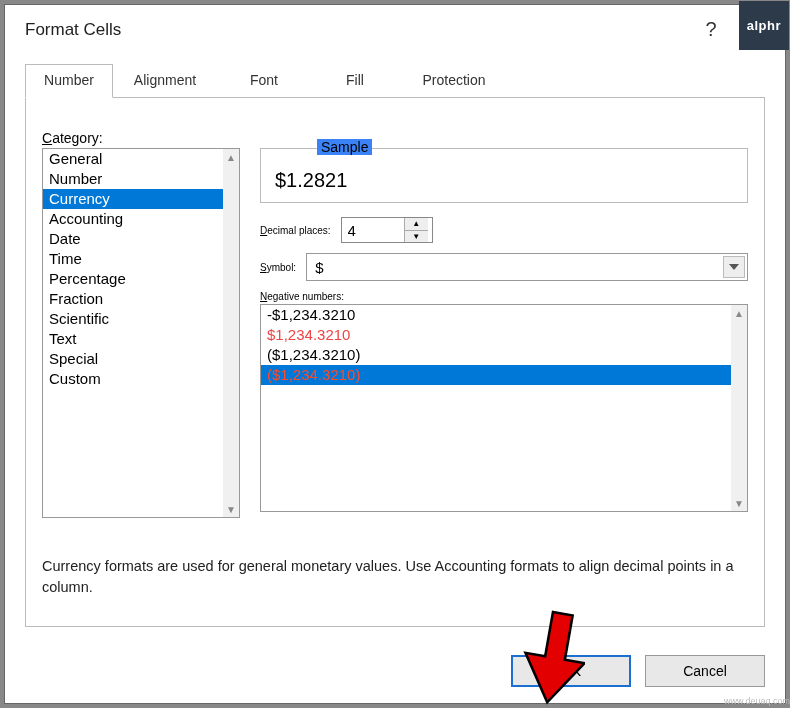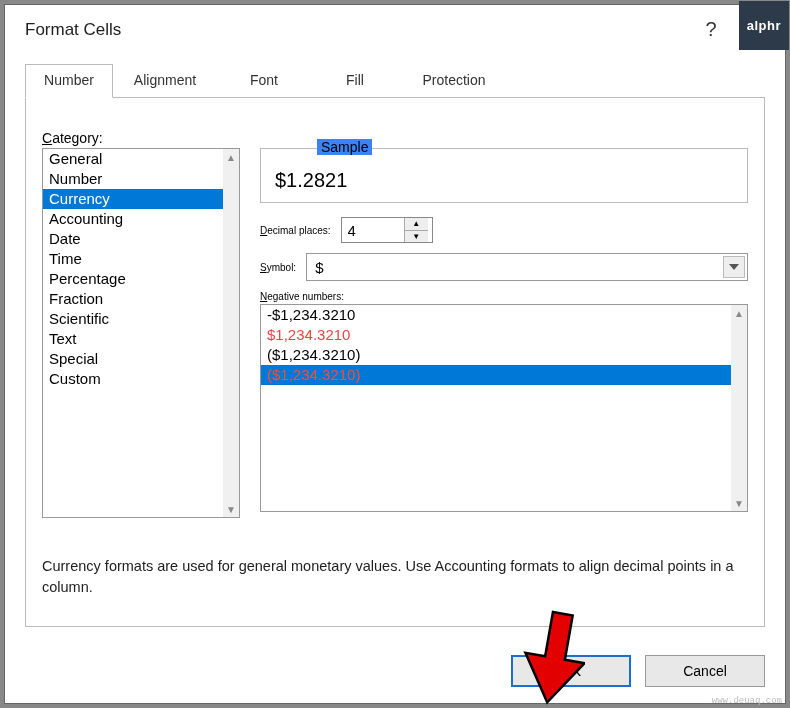--- a/index.html
+++ b/index.html
@@ -133,21 +133,21 @@
     width: 120px; height: 32px; font-size: 14px; cursor:pointer;
     background: #e8e8e8; border: 1px solid #999; display:flex; align-items:center; justify-content:center;
   }
   .btn.primary { border: 2px solid #1a6fd1; background:#e8e8e8; }
   .arrow-annot {
     position: absolute;
     left: 470px; top: 545px;
     width: 90px; height: 100px;
     pointer-events: none;
   }
-  .watermark { position:absolute; right:8px; bottom:2px; font-size:9px; color:#bbb;font-family:Liberation Mono, monospace;}
+  .watermark { position:absolute; right:0; bottom:2px; font-size:9px; color:#bbb;}
 </style>
 </head>
 <body>
 
 <div class="window">
   <div class="badge">alphr</div>
 
   <div class="titlebar">
     <div class="title">Format Cells</div>
     <div class="help">?</div>

